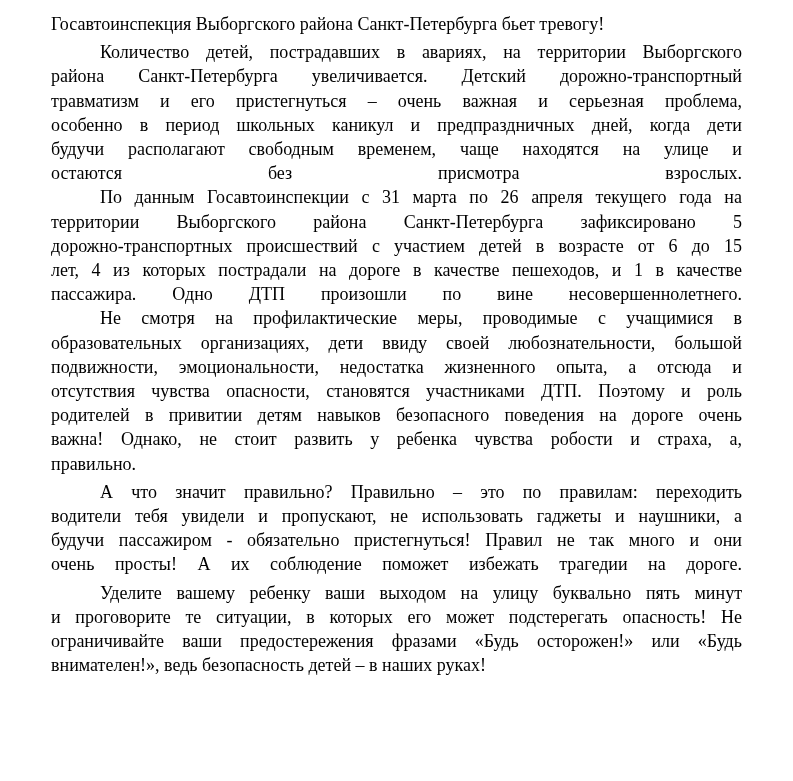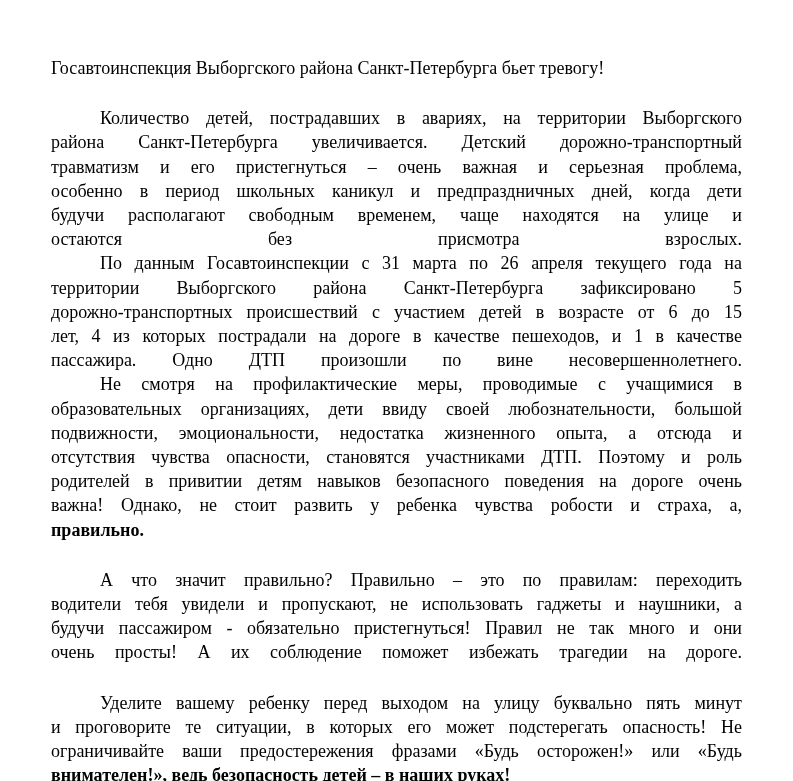--- a/index.html
+++ b/index.html
@@ -18,40 +18,38 @@
   .page {
     box-sizing: border-box;
     width: 793px;
     height: 781px;
     padding: 12px 51px 0 51px;
   }
   .title {
     line-height: 24.2px;
     text-align: left;
     white-space: nowrap;
-    margin-top: 44px;
   }
   .paragraph {
     margin: 0;
   }
   .paragraph.gap-before {
-    margin-top: 26px;
+    margin-top: 4px;
   }
   .line {
     line-height: 24.2px;
     text-align: justify;
     text-align-last: justify;
   }
   .line.indent {
     padding-left: 49px;
   }
   .line.left {
     text-align: right;
     text-align-last: left;
-    font-weight: bold;
   }
 </style>
 </head>
 <body>
 
 <div class="page">
   <div class="title">Госавтоинспекция Выборгского района Санкт-Петербурга бьет тревогу!</div>
   <div id="paragraphs">
       <div class="paragraph gap-before">
         <div class="line indent">Количество детей, пострадавших в авариях, на территории Выборгского</div>
@@ -77,19 +75,19 @@
         <div class="line">важна! Однако, не стоит развить у ребенка чувства робости и страха, а,</div>
         <div class="line left">правильно.</div>
       </div>
       <div class="paragraph gap-before">
         <div class="line indent">А что значит правильно? Правильно – это по правилам: переходить</div>
         <div class="line">водители тебя увидели и пропускают, не использовать гаджеты и наушники, а</div>
         <div class="line">будучи пассажиром - обязательно пристегнуться! Правил не так много и они</div>
         <div class="line">очень просты! А их соблюдение поможет избежать трагедии на дороге.</div>
       </div>
       <div class="paragraph gap-before">
-        <div class="line indent">Уделите вашему ребенку перед выходом на улицу буквально пять минут</div>
+        <div class="line indent">Уделите вашему ребенку ваши выходом на улицу буквально пять минут</div>
         <div class="line">и проговорите те ситуации, в которых его может подстерегать опасность! Не</div>
         <div class="line">ограничивайте ваши предостережения фразами «Будь осторожен!» или «Будь</div>
         <div class="line left">внимателен!», ведь безопасность детей – в наших руках!</div>
       </div>
     </div>
 </div>
 
 </body></html>

